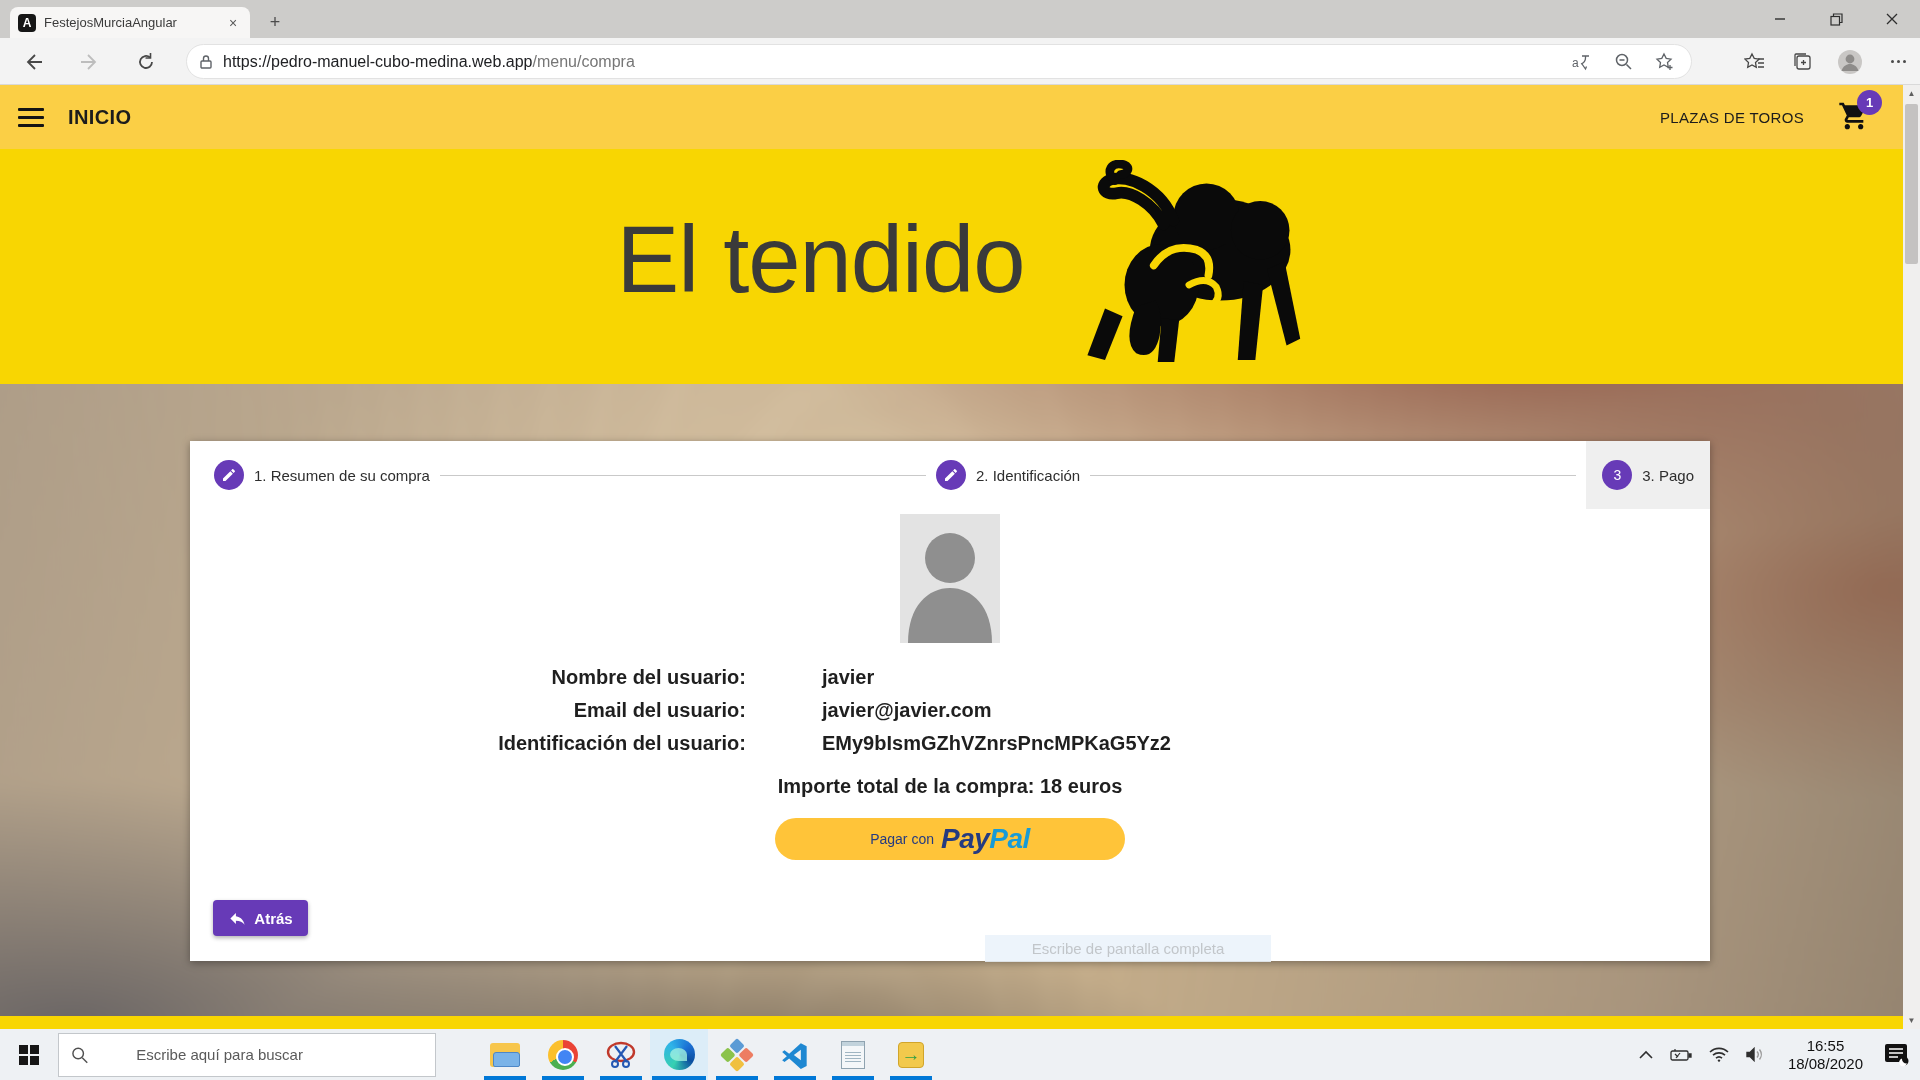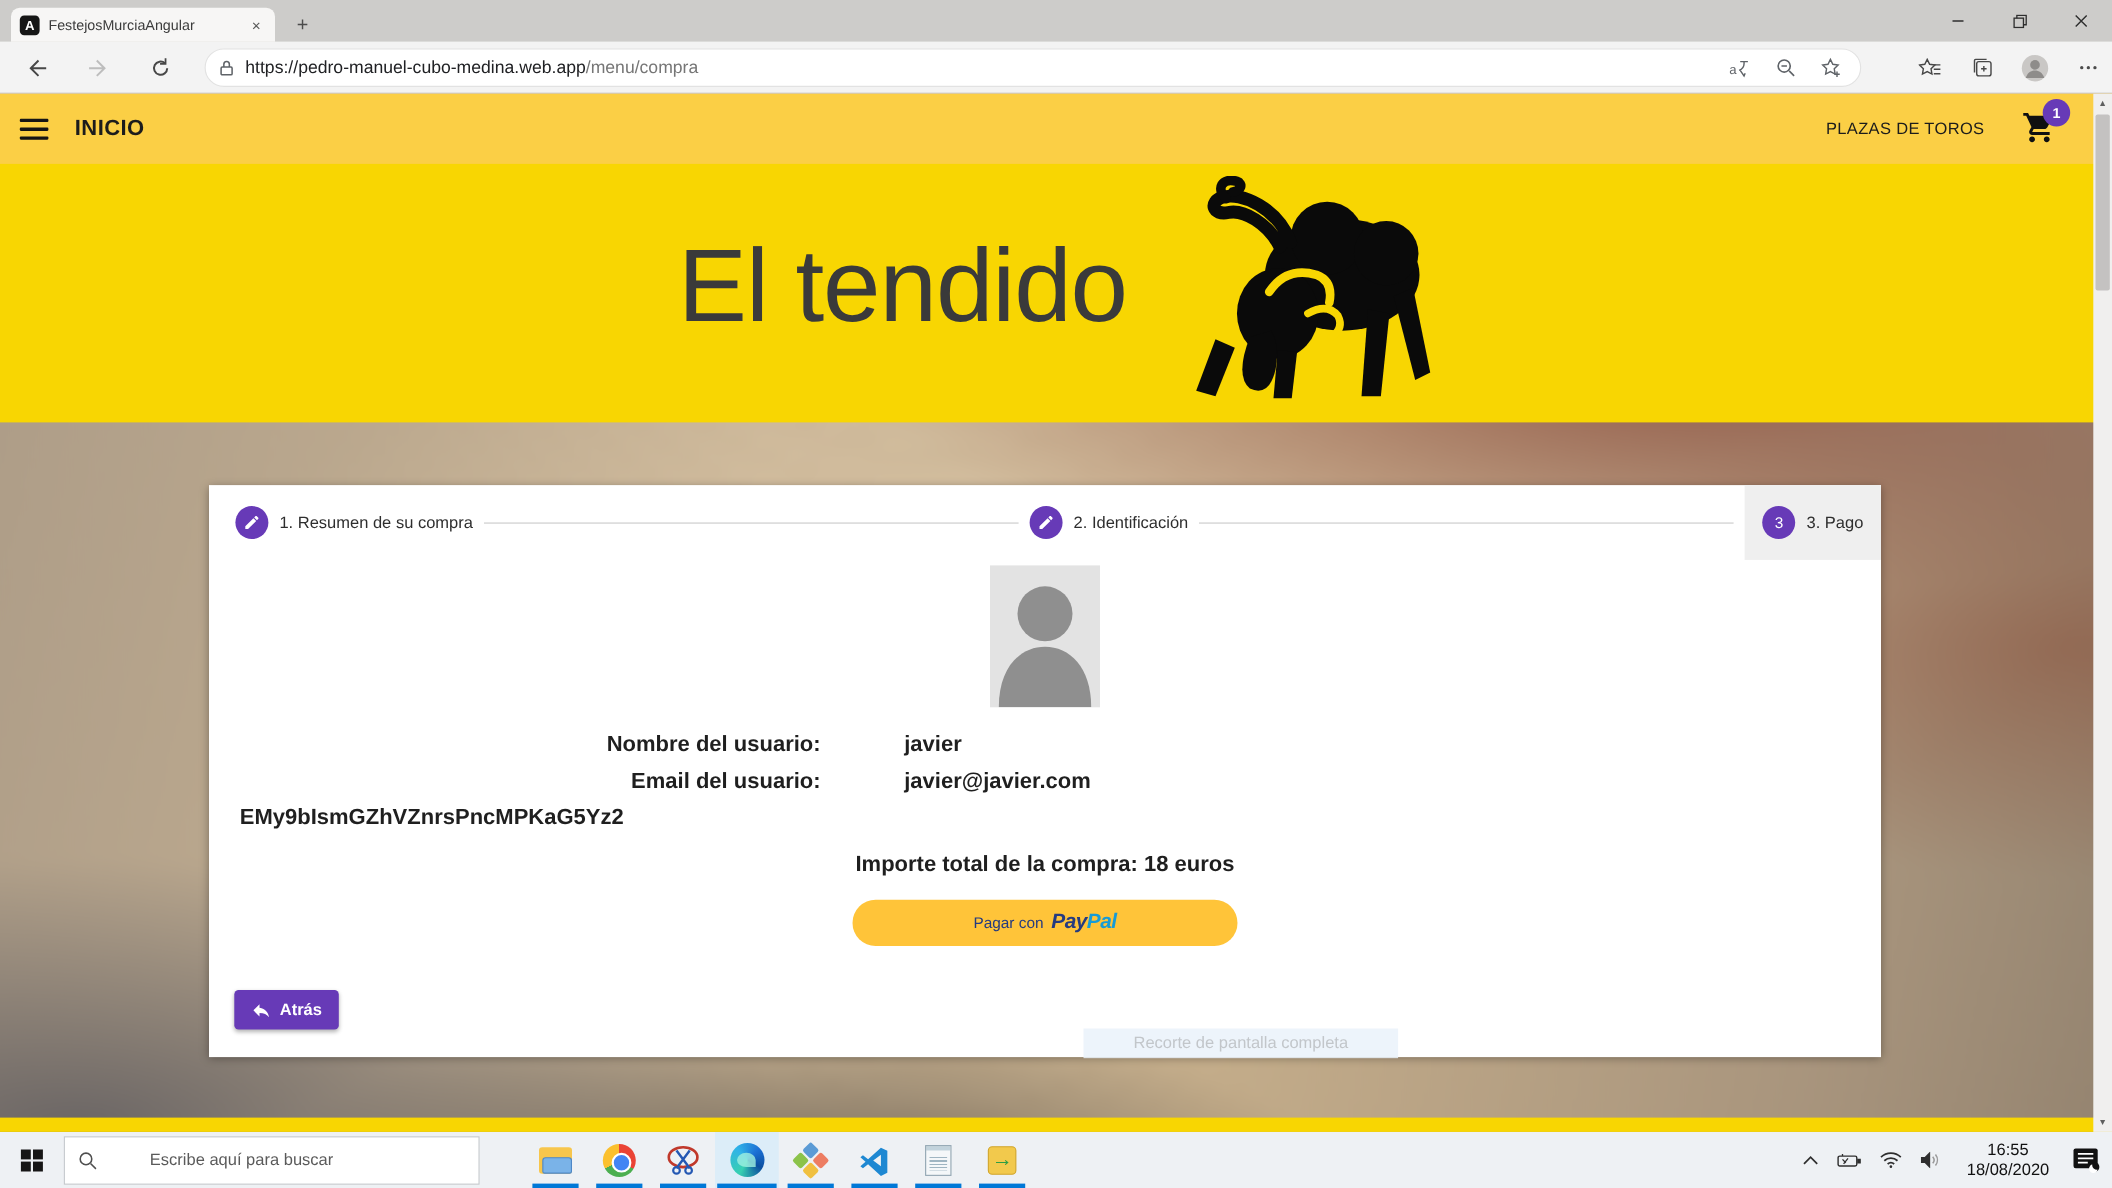--- a/index.html
+++ b/index.html
@@ -82,21 +82,21 @@
   .info-rows { position:absolute; left:0; top:220px; width:1520px; }
   .info-row { display:flex; height:33px; align-items:center;gap:48px; }
   .info-label { width:556px; text-align:right; font-size:20px; font-weight:bold; color:#1f1f1f; }
   .info-value { margin-left:28px; font-size:20px; font-weight:bold; color:#1f1f1f; }
   .total { position:absolute; left:0; top:334px; width:1520px; text-align:center;
            font-size:20px; font-weight:bold; color:#1f1f1f; }
   .paypal-btn { position:absolute; left:585px; top:377px; width:350px; height:42px; border:none;
                 border-radius:21px; background:var(--paypal-gold,#FFC439); display:flex;
                 align-items:center; justify-content:center; gap:7px; cursor:pointer; }
   .pp-prefix { font-size:14px; color:var(--paypal-blue,#253B80); }
-  .pp-logo { font-size:19px; font-weight:bold; font-style:italic; letter-spacing:-.5px; }
+  .pp-logo { font-size:28px; font-weight:bold; font-style:italic; letter-spacing:-.5px; }
   .pp-pay { color:var(--paypal-blue,#253B80); } .pp-pal { color:var(--paypal-lightblue,#179BD7); }
   .back-btn { position:absolute; left:23px; top:459px; width:95px; height:36px; border:none; border-radius:4px;
               background:var(--accent-purple,#673AB7); color:#fff; font-size:15px; font-weight:bold;
               display:flex; align-items:center; justify-content:center; gap:7px;
               box-shadow:0 2px 4px rgba(0,0,0,.3); cursor:pointer; }
   .snip-overlay { position:absolute; left:795px; top:494px; width:286px; height:27px;
                   background:rgba(234,242,250,.85); color:#c2c6ca; font-size:15px;
                   display:flex; align-items:center; justify-content:center; }
 
   
@@ -334,39 +334,40 @@
     <div class="info-rows">
       <div class="info-row">
         <span class="info-label">Nombre del usuario:</span>
         <span class="info-value">javier</span>
       </div>
       <div class="info-row">
         <span class="info-label">Email del usuario:</span>
         <span class="info-value">javier@javier.com</span>
       </div>
       <div class="info-row">
+        <span class="info-label">Identificación del usuario:</span>
         <span class="info-value">EMy9bIsmGZhVZnrsPncMPKaG5Yz2</span>
       </div>
     </div>
 
     <div class="total">Importe total de la compra: 18 euros</div>
 
     <button class="paypal-btn">
       <span class="pp-prefix">Pagar con</span>
       <span class="pp-logo"><span class="pp-pay">Pay</span><span class="pp-pal">Pal</span></span>
     </button>
 
     <button class="back-btn">
       <svg width="19" height="19" viewBox="0 0 24 24" fill="#fff">
         <path d="M10 9V5l-7 7 7 7v-4.1c5 0 8.5 1.6 11 5.1-1-5-4-10-11-11z"></path>
         </svg>
       <span>Atrás</span>
     </button>
 
-    <div class="snip-overlay">Recorte de pantalla completa</div>
+    <div class="snip-overlay">Escribe de pantalla completa</div>
   </div>
 
   <div class="footer-strip"></div>
 
   <div class="scrollbar">
     <div class="sb-arrow">▲</div>
     <div class="sb-thumb"></div>
     <div class="sb-arrow sb-down">▼</div>
   </div>
 </div>

